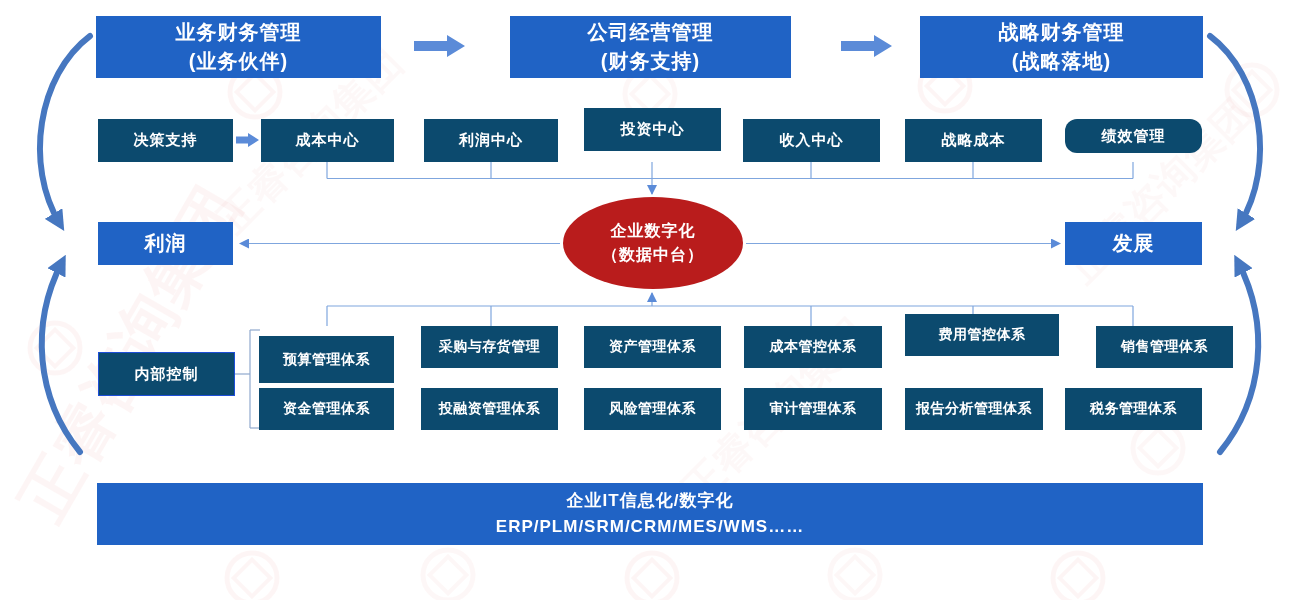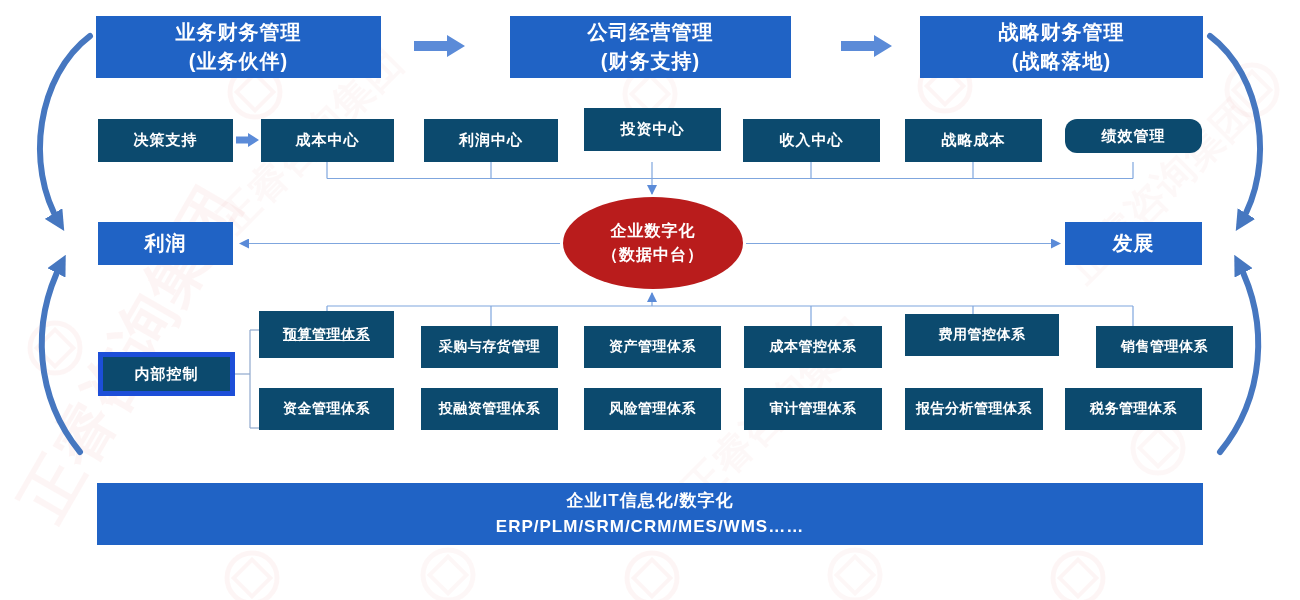--- a/index.html
+++ b/index.html
@@ -11,21 +11,21 @@
   .box{
     position:absolute;z-index:2;display:flex;flex-direction:column;
     align-items:center;justify-content:center;text-align:center;
     color:#fff;font-weight:bold;box-sizing:border-box;
   }
   .dark{background:#2063c5;}
   .light{background:#0c4a6e;}
   .t16{font-size:20px;line-height:1.45;letter-spacing:1px;}
   .t15{font-size:15px;letter-spacing:1px;}
   .t14{font-size:14px;letter-spacing:0.5px;}
-  .bordered{border:5px solid #1d4ed8;}
+  .bordered{border:1px solid #1d4ed8;}
   .hub{
     position:absolute;left:563px;top:197px;width:180px;height:92px;z-index:3;
     background:#b91c1c;border-radius:50%;
     display:flex;flex-direction:column;align-items:center;justify-content:center;
     color:#fff;font-weight:bold;font-size:16px;line-height:1.5;letter-spacing:1px;text-align:center;
   }
   .footer-bar{
     position:absolute;left:97px;top:483px;width:1106px;height:62px;z-index:2;
     background:#2063c5;color:#fff;font-weight:bold;font-size:17px;line-height:1.55;
     letter-spacing:1px;display:flex;flex-direction:column;align-items:center;justify-content:center;text-align:left;
@@ -158,21 +158,21 @@
     <div>利润</div>
   </div>
   <div class="box dark t16" style="left:1065px;top:222px;width:137px;height:43px;">
     <div>发展</div>
   </div>
 
   <div class="box light t15 bordered" style="left:98px;top:352px;width:137px;height:44px;">
     <div>内部控制</div>
   </div>
 
-  <div class="box light t14" style="left:259px;top:311px;width:135px;height:47px;text-decoration:underline;">
+  <div class="box light t14" style="left:259px;top:336px;width:135px;height:47px;">
     <div>预算管理体系</div>
   </div>
   <div class="box light t14" style="left:421px;top:326px;width:137px;height:42px;">
     <div>采购与存货管理</div>
   </div>
   <div class="box light t14" style="left:584px;top:326px;width:137px;height:42px;">
     <div>资产管理体系</div>
   </div>
   <div class="box light t14" style="left:744px;top:326px;width:138px;height:42px;">
     <div>成本管控体系</div>

